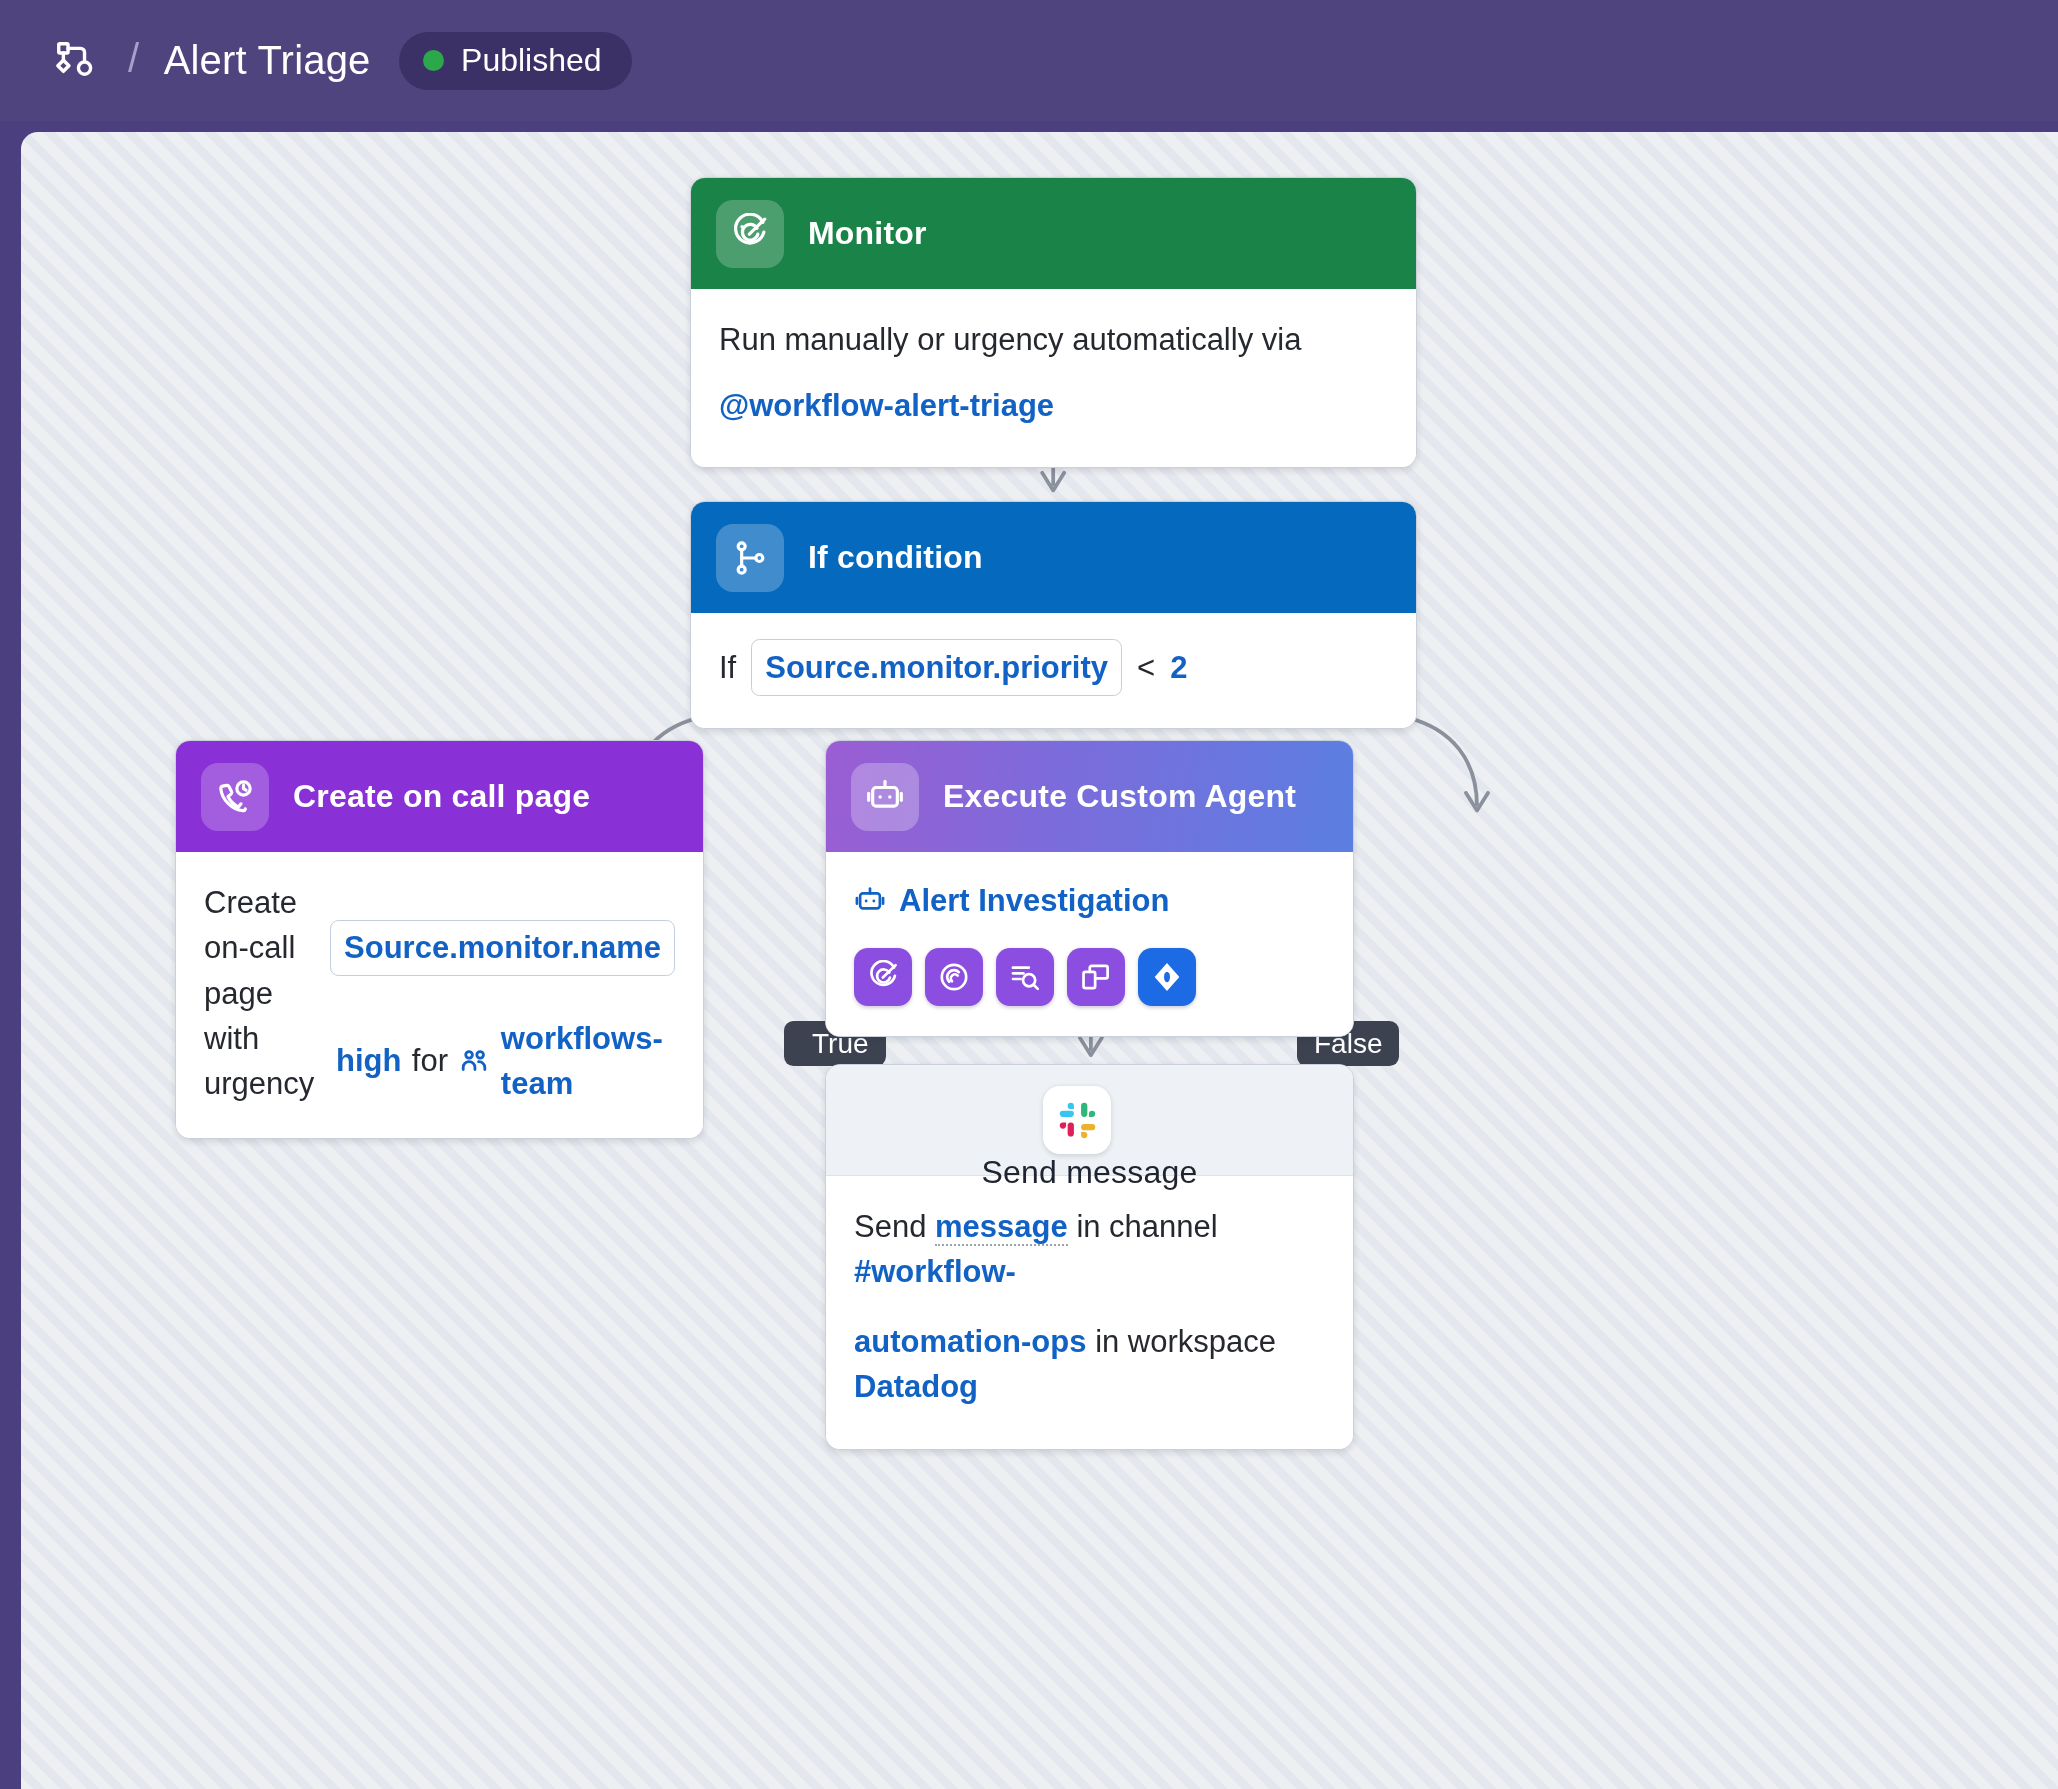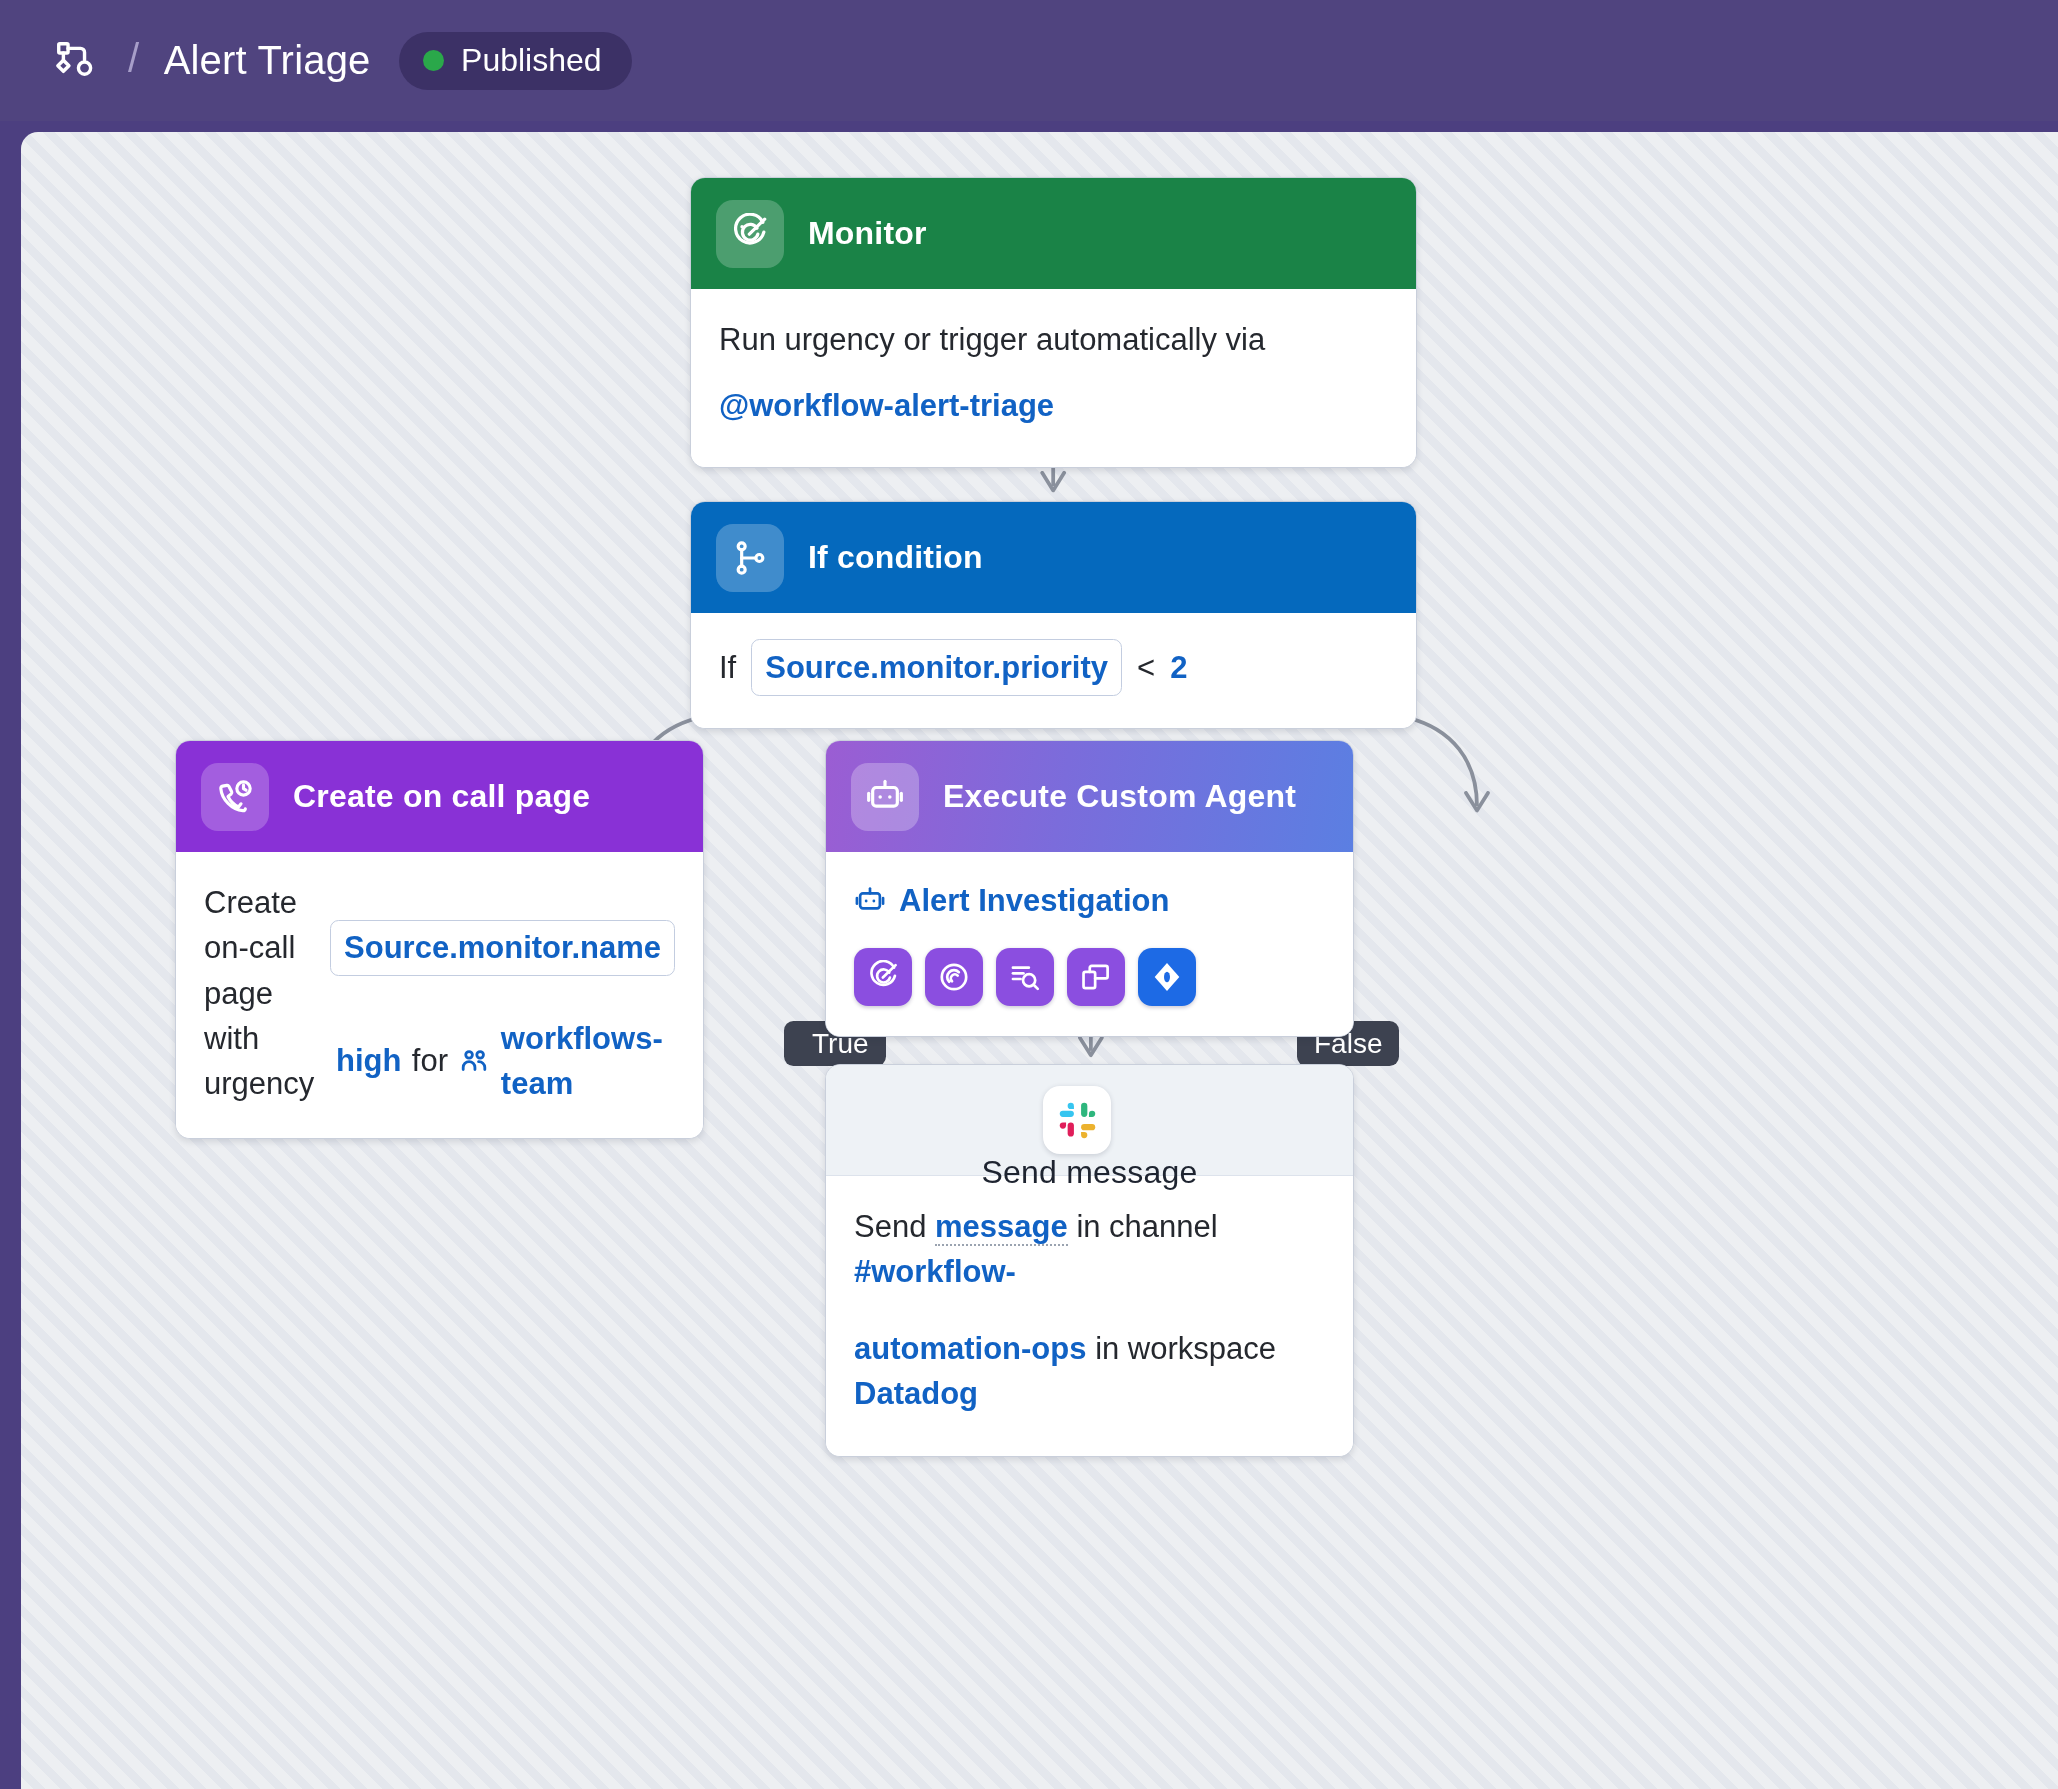--- a/index.html
+++ b/index.html
@@ -150,21 +150,21 @@
 
   
   #node-slack { left: 804px; top: 932px; width: 529px; }
   #node-slack .node-head { background: #eef2f6; border-bottom: 0.9px solid #dde3ec; flex-direction: column; }
   #node-slack .node-head .htitle { color: #1e2430; font-weight: normal; }
   #node-slack .badge {
     background: #ffffff; border-radius: 17px;
     box-shadow: 0 1.9px 5.6px rgba(30,35,60,.16);
   }
   #node-slack .node-body { padding: 28px 28px 40px; }
-  #node-slack .node-body .l1 { margin-bottom: 31px; }
+  #node-slack .node-body .l1 { margin-bottom: 24px; }
 
   
   .edge-label {
     position: absolute;
     background: #3d4250;
     color: #ffffff;
     font-size: 28px;
     border-radius: 9.4px;
     padding: 8.5px 17px;
     white-space: nowrap;
@@ -218,21 +218,21 @@
         <svg width="41" height="41" viewBox="0 0 24 24" fill="none" stroke="#fff" stroke-width="1.9" stroke-linecap="round" stroke-linejoin="round">
           <path d="M19.8 5.4 A8.4 8.4 0 1 0 20.4 11.2"></path>
           <path d="M16.4 8.9 A4.6 4.6 0 1 0 16.9 12.4"></path>
           <path d="M11.9 12.4 L20.9 3.6"></path>
           <circle cx="7.6" cy="8.0" r="0.95" fill="#fff" stroke="none"></circle>
         </svg>
       </span>
       <span class="htitle">Monitor</span>
     </div>
     <div class="node-body">
-      <div class="l1">Run urgency or trigger automatically via</div>
+      <div class="l1">Run manually or urgency automatically via</div>
       <div><a class="lnk" href="#" style="text-decoration:none">@workflow-alert-triage</a></div>
     </div>
   </div>
 
   <div class="node" id="node-if">
     <div class="node-head">
       <span class="badge">
         <svg width="40" height="40" viewBox="0 0 24 24" fill="none" stroke="#fff" stroke-width="1.9" stroke-linecap="round" stroke-linejoin="round">
           <circle cx="7" cy="5" r="2.1"></circle>
           <circle cx="7" cy="19" r="2.1"></circle>

